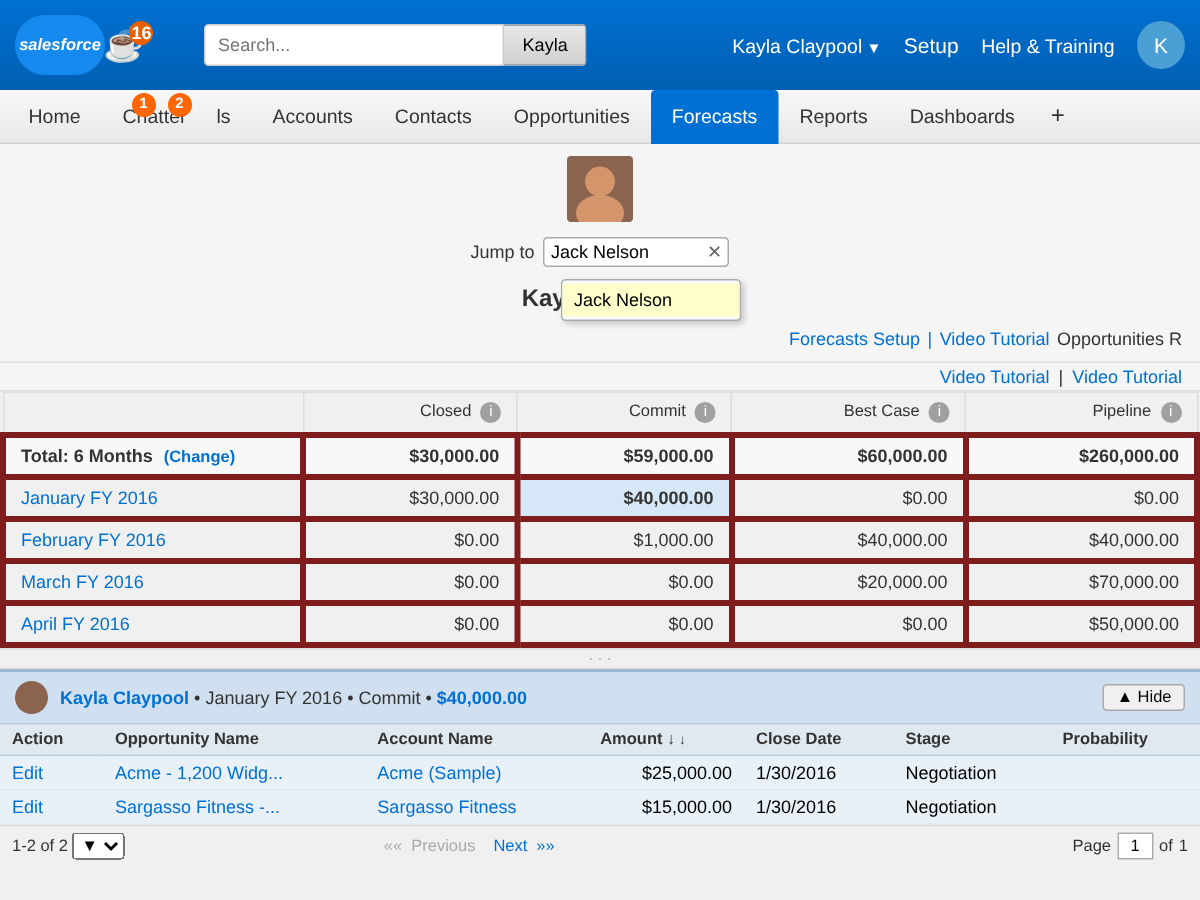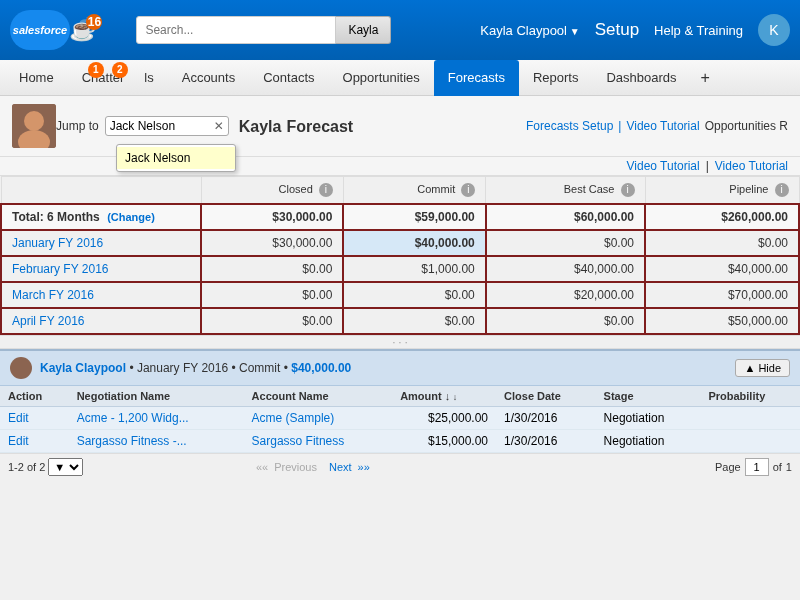--- a/index.html
+++ b/index.html
@@ -9,49 +9,49 @@
     .header { background: linear-gradient(to bottom, #0070d2, #005fb2); height: 60px; display: flex; align-items: center; padding: 0 10px; gap: 10px; }
     .salesforce-logo { display: flex; align-items: center; gap: 4px; }
     .sf-cloud { width: 60px; height: 40px; background: #1589ee; border-radius: 20px; position: relative; display: flex; align-items: center; justify-content: center; }
     .sf-text { color: white; font-size: 14px; font-weight: bold; font-style: italic; }
     .search-area { display: flex; align-items: center; margin-left: 10px; flex: 1; max-width: 300px; }
     .search-input { width: 200px; height: 28px; border: 1px solid #ccc; border-radius: 3px 0 0 3px; padding: 0 8px; font-size: 12px; background: white; }
     .search-btn { height: 28px; padding: 0 12px; background: linear-gradient(to bottom, #e8e8e8, #d0d0d0); border: 1px solid #aaa; border-left: none; border-radius: 0 3px 3px 0; cursor: pointer; font-size: 12px; }
     .header-nav { display: flex; align-items: center; gap: 15px; margin-left: auto; color: white; font-size: 13px; }
     .user-name { color: white; font-size: 13px; cursor: pointer; }
     .user-name::after { content: ' ▼'; font-size: 10px; }
-    .header-setup { color: white; font-size: 17px; cursor: pointer; }
+    .header-setup { color: white; font-size: 14px; cursor: pointer; }
     .header-help { color: white; font-size: 13px; cursor: pointer; }
     .header-avatar { width: 32px; height: 32px; border-radius: 50%; background: #4a9fd4; display: flex; align-items: center; justify-content: center; color: white; font-size: 14px; }
 
     
     .nav-bar { background: linear-gradient(to bottom, #f8f8f8, #e8e8e8); border-bottom: 1px solid #d0d0d0; height: 36px; display: flex; align-items: center; padding: 0 5px; position: relative; }
     .nav-tab { padding: 8px 14px; font-size: 13px; cursor: pointer; color: #333; text-decoration: none; border-radius: 3px 3px 0 0; height: 36px; display: flex; align-items: center; }
     .nav-tab.active { background: #0070d2; color: white; }
     .nav-tab.notification { position: relative; }
     .notif-badge { position: absolute; top: 2px; left: 20px; background: #ff6600; color: white; border-radius: 50%; width: 16px; height: 16px; font-size: 10px; display: flex; align-items: center; justify-content: center; font-weight: bold; }
     .notif-badge2 { position: absolute; top: 2px; left: 30px; background: #ff6600; color: white; border-radius: 50%; width: 16px; height: 16px; font-size: 10px; display: flex; align-items: center; justify-content: center; font-weight: bold; }
     .nav-plus { padding: 8px 10px; font-size: 16px; cursor: pointer; color: #333; }
-    .forecast-header { display: flex; align-items: center; padding: 8px 12px; background: #f5f5f5; border-bottom: 1px solid #ddd; gap: 0; }
+    .forecast-header { display: flex; align-items: center; padding: 8px 12px; background: #f5f5f5; border-bottom: 1px solid #ddd; gap: 10px; flex-direction: column; }
     .avatar-img { width: 40px; height: 40px; border-radius: 4px; background: #8b6914; display: flex; align-items: center; justify-content: center; overflow: hidden; }
     .jump-to-area { display: flex; align-items: center; gap: 6px; position: relative; }
     .jump-label { font-size: 12px; color: #333; }
     .jump-input-wrap { display: flex; align-items: center; border: 1px solid #aaa; border-radius: 3px; background: white; padding: 2px 4px; gap: 4px; }
     .jump-input { border: none; outline: none; font-size: 12px; width: 100px; }
     .autocomplete-dropdown { position: absolute; top: 28px; left: 60px; background: white; border: 1px solid #aaa; border-radius: 3px; padding: 2px 0; z-index: 100; min-width: 120px; box-shadow: 2px 2px 4px rgba(0,0,0,0.2); }
     .autocomplete-item { padding: 4px 8px; background: #ffffcc; font-size: 12px; cursor: pointer; }
     .forecast-title { font-size: 18px; font-weight: bold; color: #333; margin-left: 10px; }
     .top-links { margin-left: auto; display: flex; gap: 5px; font-size: 12px; color: #0070d2; }
     .top-links a { color: #0070d2; text-decoration: none; }
 
     
     .forecast-table { width: 100%; border-collapse: collapse; }
     .forecast-table th { background: #f0f0f0; border: 1px solid #ddd; padding: 6px 10px; font-size: 11px; color: #333; font-weight: normal; text-align: right; }
     .forecast-table th:first-child { text-align: left; }
-    .forecast-table td { border: 2px solid #7f1d1d; padding: 5px 10px; font-size: 12px; color: #333; text-align: right; }
+    .forecast-table td { border: 4px solid #7f1d1d; padding: 5px 10px; font-size: 12px; color: #333; text-align: right; }
     .forecast-table td:first-child { text-align: left; }
     .forecast-table tr.total-row td { font-weight: bold; background: #f8f8f8; }
     .forecast-table tr.highlight-row td:nth-child(3) { background: #d6e8f7; font-weight: bold; }
     .info-icon { display: inline-block; background: #a0a0a0; color: white; border-radius: 50%; width: 14px; height: 14px; font-size: 10px; text-align: center; line-height: 14px; margin-left: 3px; cursor: pointer; }
     .change-link { color: #0070d2; font-size: 11px; margin-left: 4px; cursor: pointer; text-decoration: none; }
 
     
     .scroll-area { height: 14px; background: #f0f0f0; border-top: 1px solid #ddd; border-bottom: 1px solid #ddd; display: flex; align-items: center; justify-content: center; }
     .scroll-dots { color: #999; font-size: 10px; }
 
@@ -229,21 +229,21 @@
     </span>
     <button class="hide-btn">
       <span>▲</span>
       <span>Hide</span>
     </button>
   </div>
   <table class="opp-table">
     <thead>
       <tr>
         <th>Action</th>
-        <th>Negotiation Name</th>
+        <th>Opportunity Name</th>
         <th>Account Name</th>
         <th class="sort-asc">Amount ↓</th>
         <th>Close Date</th>
         <th>Stage</th>
         <th>Probability</th>
       </tr>
     </thead>
     <tbody>
       <tr>
         <td><a href="#">Edit</a></td>

